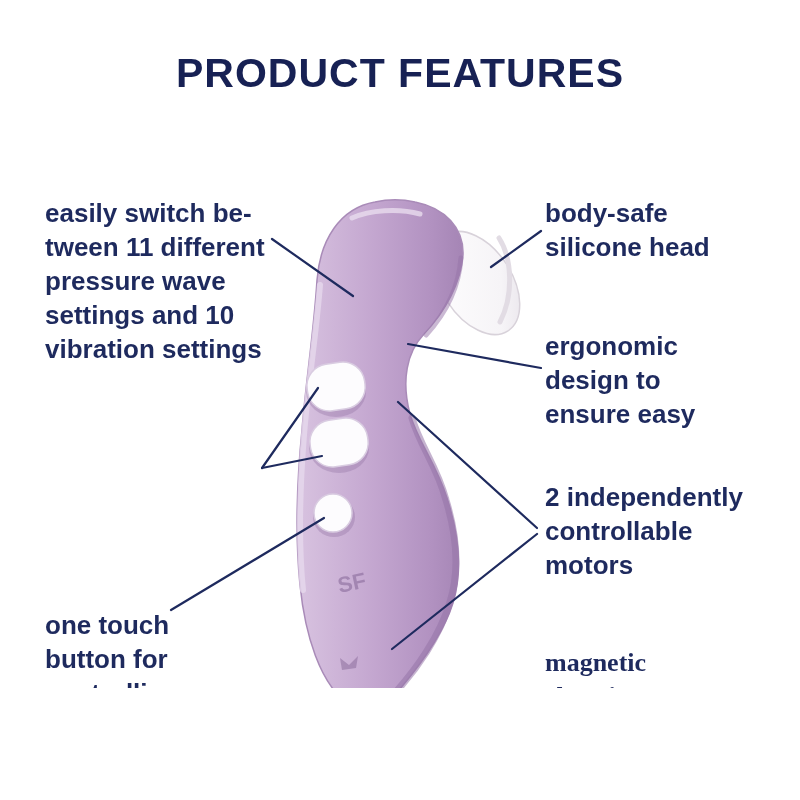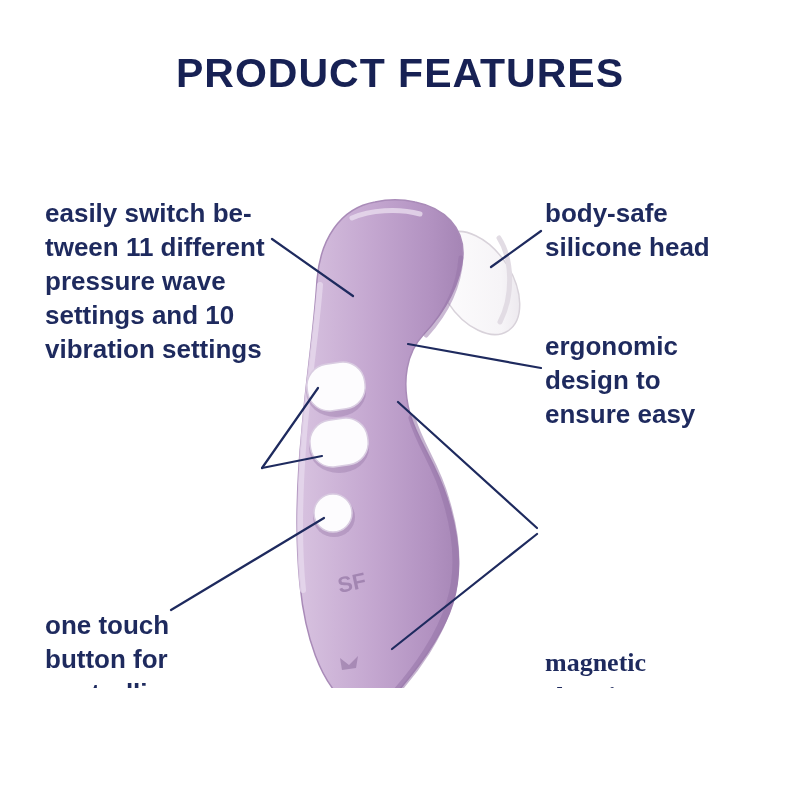--- a/index.html
+++ b/index.html
@@ -125,17 +125,20 @@
 vibration settings</div>
   <div class="label lbl-L3">one touch
 button for
 controlling
 vibration</div>
   <div class="label lbl-R1">body-safe
 silicone head</div>
   <div class="label lbl-R2">ergonomic
 design to
 ensure easy</div>
+  <div class="label lbl-R3">2 independently
+controllable
+motors</div>
   <div class="label lbl-R4">magnetic
 charging
 connection</div>
 
 </div>
 
 </body></html>

